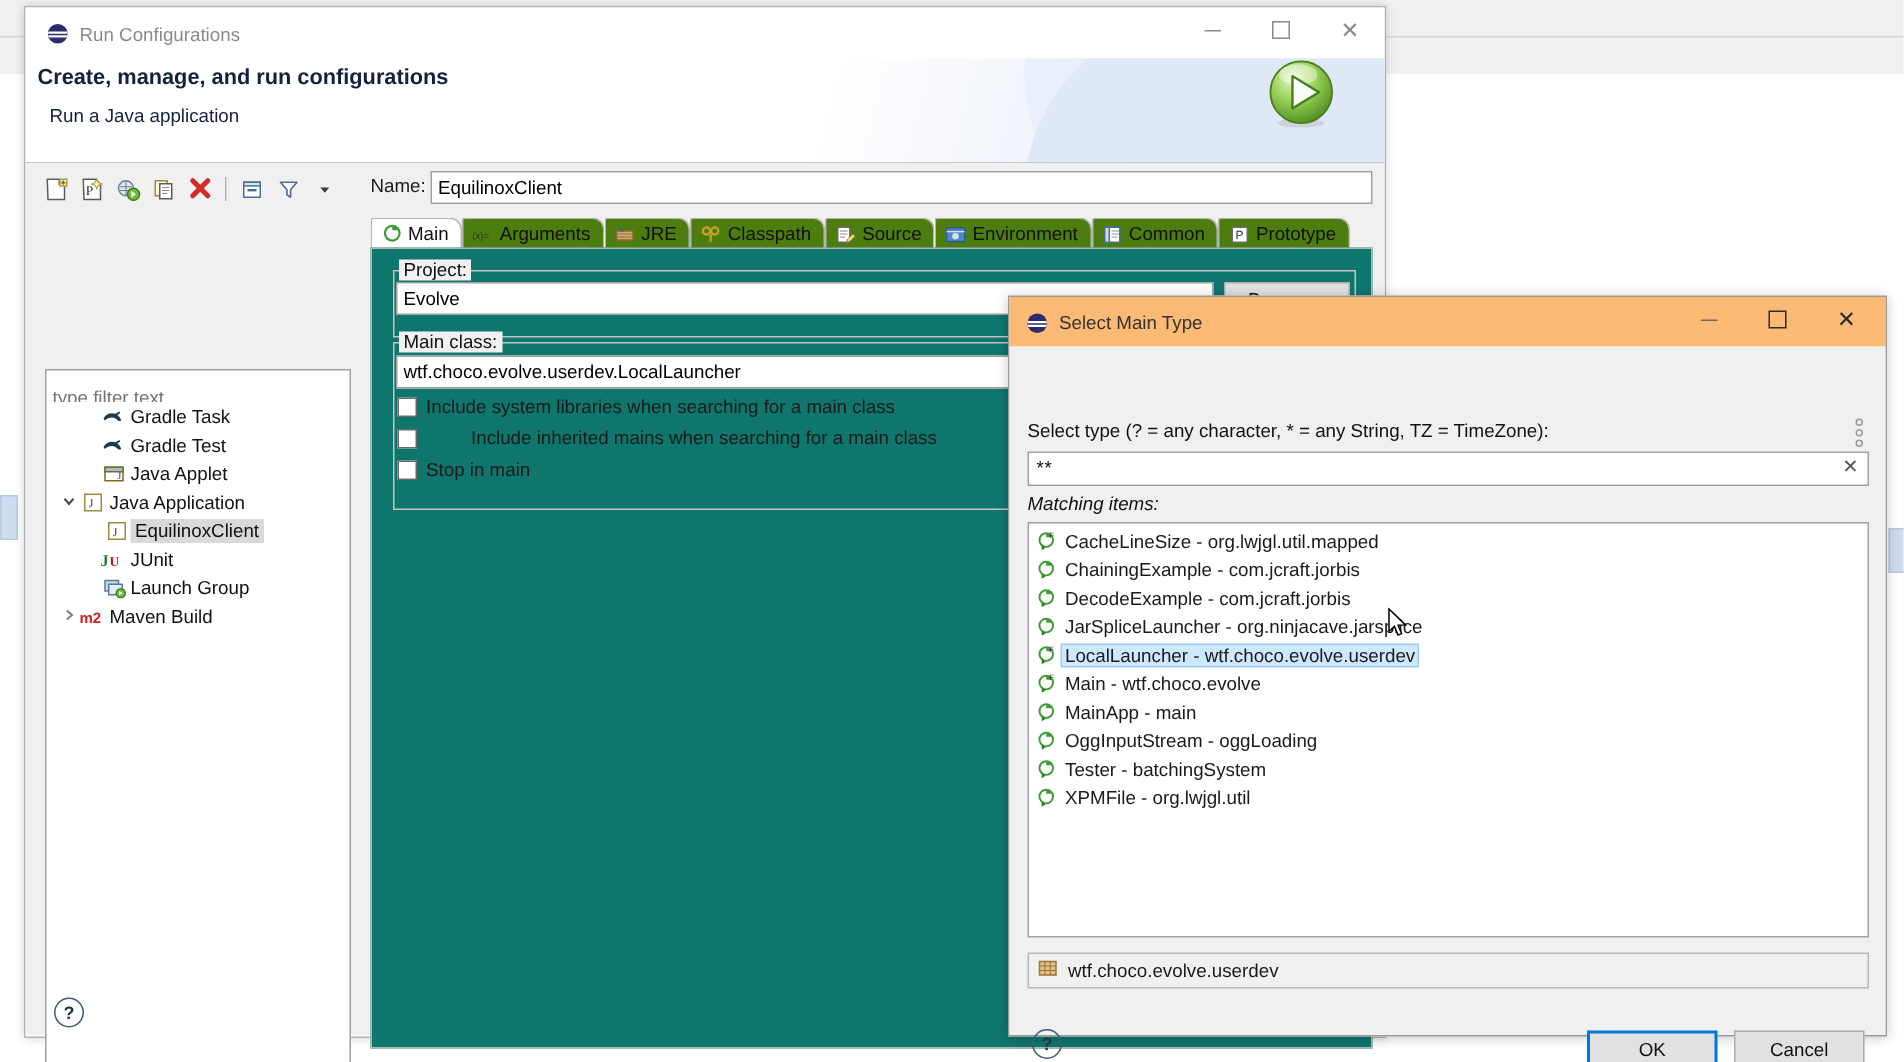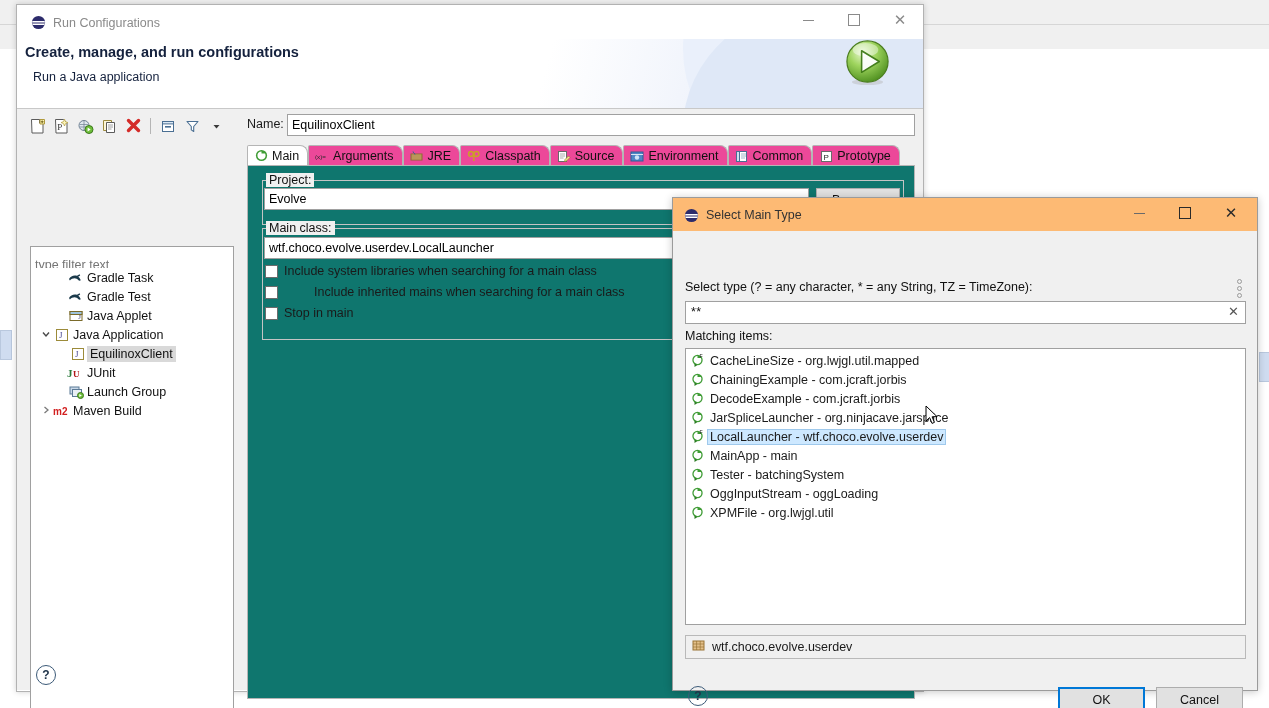--- a/index.html
+++ b/index.html
@@ -117,21 +117,21 @@
   .name-label { position:absolute; left:2px; top:5px; font-size:12.5px; }
   .name-input {
     position:absolute; left:42px; top:2px; width:628px; height:22px;
     border:1px solid #a0a0a0; background:#ffffff; box-sizing:border-box;
     font-size:12.5px; padding-left:4px; line-height:20px;
   }
   .tabs { position:absolute; left:2px; top:33px; width:668px; height:21px; display:flex; align-items:flex-end; }
   .tab {
     position:relative; height:21px; display:flex; align-items:center; gap:4px;
     padding:0 8px 0 6px; font-size:12.5px; color:#111;
-    background:#ec4899;
+    background:#4d7c0f;
     border-left:1px solid #b5b5b5; border-top:1px solid #b5b5b5; border-right:1px solid #b5b5b5;
     box-sizing:border-box;
     border-radius: 2px 8px 0 0;
   }
   .tab.active { background:#ffffff; border-bottom:1px solid #ffffff; }
   .tab-ico { width:14px; height:14px; display:flex; align-items:center; justify-content:center; }
 
   .tab-panel {
     position:absolute; left:2px; top:53px; width:668px; height:534px;
     background:#0f766e; border:1px solid #b5b5b5; box-sizing:border-box;
@@ -174,21 +174,21 @@
   .smt-body { position:relative; height:458px; background:#f0f0f0; }
   .smt-prompt { position:absolute; left:12px; top:49px; font-size:12.5px; color:#111; }
   .smt-menu-ico { position:absolute; right:12px; top:46px; width:12px; height:22px; display:flex; flex-direction:column; align-items:center; justify-content:center; gap:2px;}
   .smt-menu-ico i { width:5px; height:5px; border:1px solid #9a9a9a; border-radius:50%; box-sizing:border-box; display:block;}
   .smt-search {
     position:absolute; left:12px; top:70px; width:561px; height:23px;
     border:1px solid #a0a0a0; background:#ffffff; box-sizing:border-box;
   }
   .smt-search .val { position:absolute; left:5px; top:3px; font-size:12.5px; color:#111; letter-spacing:0.5px;}
   .smt-search .clear { position:absolute; right:6px; top:2px; font-size:13px; color:#555; font-family:"DejaVu Sans", sans-serif;}
-  .smt-matching { position:absolute; left:12px; top:98px; font-size:12.5px; color:#111; }
+  .smt-matching { position:absolute; left:12px; top:98px; font-size:12.5px; color:#111;font-style:italic; }
   .smt-list {
     position:absolute; left:12px; top:117px; width:561px; height:277px;
     background:#ffffff; border:1px solid #a0a0a0; box-sizing:border-box; overflow:hidden;
   }
   .mi { position:relative; height:19px; display:flex; align-items:flex-end; padding-left:5px; font-size:12.5px;}
   .mi .mi-label { padding:0 2px; }
   .mi.sel .mi-label { background:#cde8ff; outline:1px solid #9fc9ec; }
   .mi-ico { width:17px; height:16px; position:relative; display:flex; align-items:center;}
   .smt-qualifier {
     position:absolute; left:12px; top:404px; width:561px; height:24px;
@@ -623,43 +623,54 @@
               </svg>
           </span>
           <span class="mi-label"><span>LocalLauncher</span><span> - </span><span>wtf.choco.evolve.userdev</span></span>
         </div>
         <div class="mi">
           <span class="mi-ico">
             <svg width="15" height="15" viewBox="0 0 15 15">
                 <circle cx="6.5" cy="7" r="5.2" fill="#3f9c35"></circle>
                 <path d="M6.5 3.1a3.9 3.9 0 1 0 3.4 2h-3.4z" fill="#fff"></path>
                 <path d="M3.5 10.5l2.6 1.7-2.6 1.7z" fill="#2a7a22"></path>
+                <text x="8.5" y="5.4" font-size="5.2" fill="#2a2a2a" font-family="Liberation Sans, sans-serif">F</text>
+              </svg>
+          </span>
+          <span class="mi-label"><span>Main</span><span> - </span><span>wtf.choco.evolve</span></span>
+        </div>
+        <div class="mi">
+          <span class="mi-ico">
+            <svg width="15" height="15" viewBox="0 0 15 15">
+                <circle cx="6.5" cy="7" r="5.2" fill="#3f9c35"></circle>
+                <path d="M6.5 3.1a3.9 3.9 0 1 0 3.4 2h-3.4z" fill="#fff"></path>
+                <path d="M3.5 10.5l2.6 1.7-2.6 1.7z" fill="#2a7a22"></path>
               </svg>
           </span>
           <span class="mi-label"><span>MainApp</span><span> - </span><span>main</span></span>
         </div>
         <div class="mi">
           <span class="mi-ico">
             <svg width="15" height="15" viewBox="0 0 15 15">
                 <circle cx="6.5" cy="7" r="5.2" fill="#3f9c35"></circle>
                 <path d="M6.5 3.1a3.9 3.9 0 1 0 3.4 2h-3.4z" fill="#fff"></path>
                 <path d="M3.5 10.5l2.6 1.7-2.6 1.7z" fill="#2a7a22"></path>
               </svg>
           </span>
+          <span class="mi-label"><span>OggInputStream</span><span> - </span><span>oggLoading</span></span>
+        </div>
+        <div class="mi">
+          <span class="mi-ico">
+            <svg width="15" height="15" viewBox="0 0 15 15">
+                <circle cx="6.5" cy="7" r="5.2" fill="#3f9c35"></circle>
+                <path d="M6.5 3.1a3.9 3.9 0 1 0 3.4 2h-3.4z" fill="#fff"></path>
+                <path d="M3.5 10.5l2.6 1.7-2.6 1.7z" fill="#2a7a22"></path>
+              </svg>
+          </span>
           <span class="mi-label"><span>Tester</span><span> - </span><span>batchingSystem</span></span>
-        </div>
-        <div class="mi">
-          <span class="mi-ico">
-            <svg width="15" height="15" viewBox="0 0 15 15">
-                <circle cx="6.5" cy="7" r="5.2" fill="#3f9c35"></circle>
-                <path d="M6.5 3.1a3.9 3.9 0 1 0 3.4 2h-3.4z" fill="#fff"></path>
-                <path d="M3.5 10.5l2.6 1.7-2.6 1.7z" fill="#2a7a22"></path>
-              </svg>
-          </span>
-          <span class="mi-label"><span>OggInputStream</span><span> - </span><span>oggLoading</span></span>
         </div>
         <div class="mi">
           <span class="mi-ico">
             <svg width="15" height="15" viewBox="0 0 15 15">
                 <circle cx="6.5" cy="7" r="5.2" fill="#3f9c35"></circle>
                 <path d="M6.5 3.1a3.9 3.9 0 1 0 3.4 2h-3.4z" fill="#fff"></path>
                 <path d="M3.5 10.5l2.6 1.7-2.6 1.7z" fill="#2a7a22"></path>
               </svg>
           </span>
           <span class="mi-label"><span>XPMFile</span><span> - </span><span>org.lwjgl.util</span></span>

